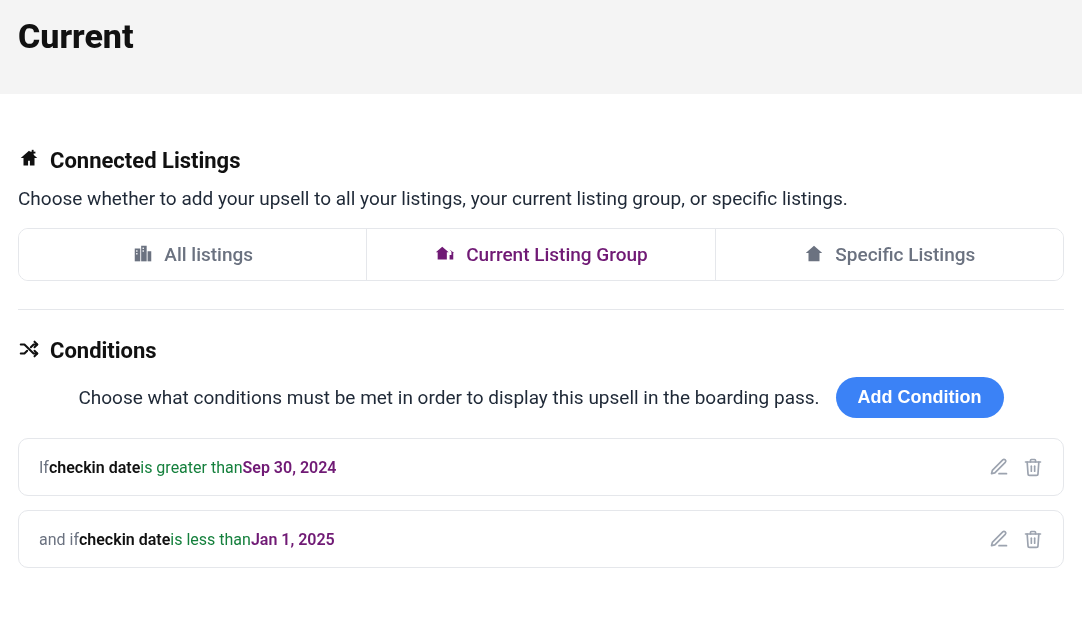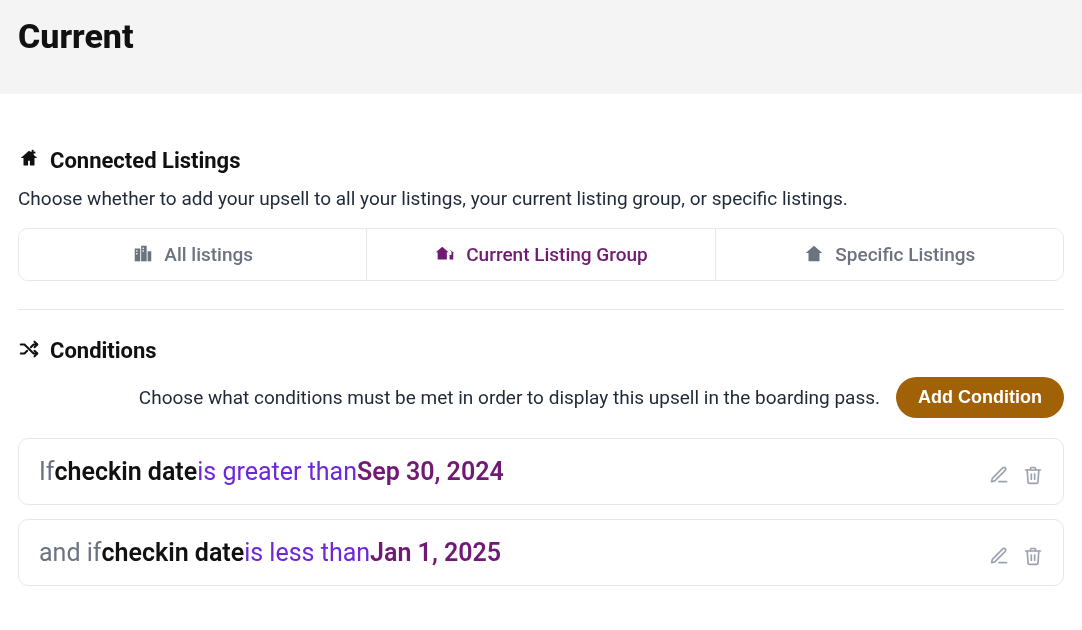--- a/index.html
+++ b/index.html
@@ -67,51 +67,51 @@
   .tab:last-child { border-right: none; }
   .tab .tab-icon { width: 22px; height: 22px; }
   .tab.active { color: #701a75; }
   .divider {
     border: none;
     border-top: 1px solid #e5e7eb;
     margin: 28px 0 0 0;
   }
   .conditions-header-row {
     display: flex;
-    justify-content: flex-end;
+    justify-content: center;
     align-items: center;
     gap: 16px;
     margin-bottom: 20px;
   }
   .conditions-header-row .section-desc { margin: 0; }
   .btn-primary {
-    background: #a16207;
+    background: #3b82f6;
     color: #fff;
     border: none;
     border-radius: 999px;
     padding: 10px 22px;
     font-size: 18px;
     font-weight: 700;
     cursor: pointer;
     white-space: nowrap;
   }
   .condition-row {
     border: 1px solid #e5e7eb;
     border-radius: 10px;
     padding: 18px 20px;
     display: flex;
     align-items: center;
     justify-content: space-between;
     margin-bottom: 14px;
-    font-size: 25px;
+    font-size: 16px;
   }
   .condition-text { display: flex; flex-wrap: wrap; gap: 0; }
   .cond-prefix { color: #6b7280; }
   .cond-field { color: #111; font-weight: 600; }
-  .cond-op { color: #6d28d9; }
+  .cond-op { color: #15803d; }
   .cond-value { color: #701a75; font-weight: 600; }
   .row-actions {
     display: flex;
     gap: 14px;
     color: #9ca3af;
   }
   .row-action-icon { width: 20px; height: 20px; cursor: pointer; }
 </style>
 </head>
 <body>

